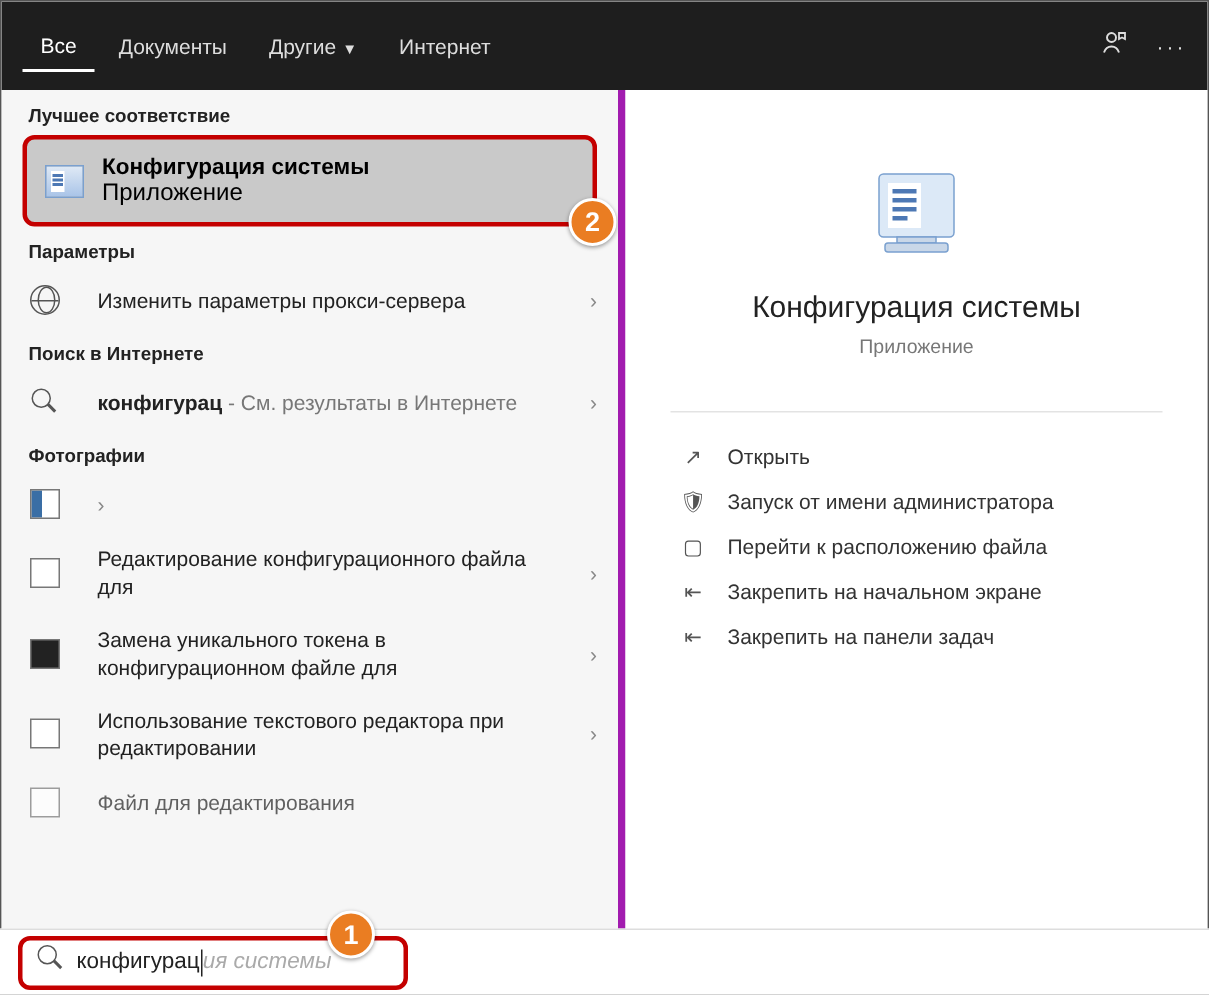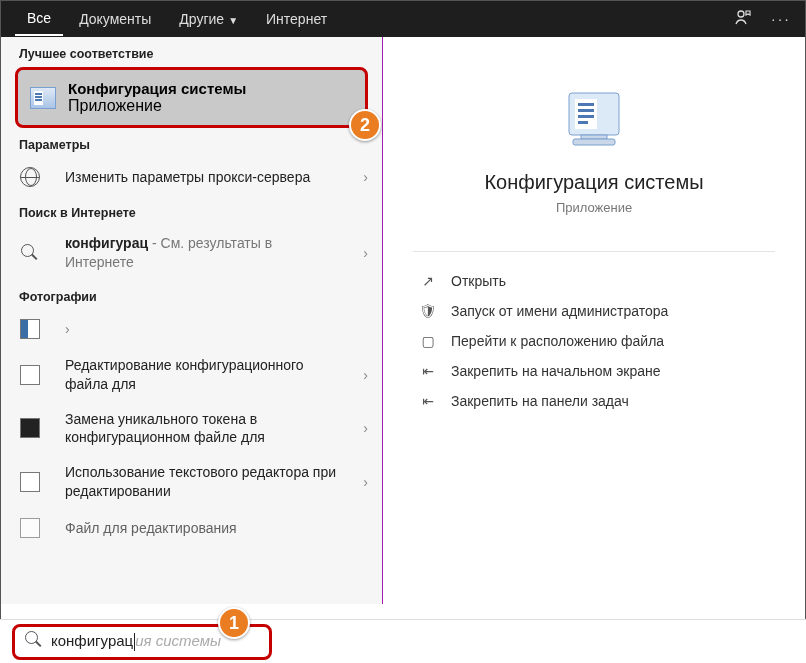--- a/index.html
+++ b/index.html
@@ -1,26 +1,26 @@
 <!DOCTYPE html>
 <html><head>
 <meta charset="utf-8">
 <style>
   * { box-sizing: border-box; font-family: "Segoe UI", Arial, sans-serif; }
   body { margin:0; background:#fff; width:806px; height:663px; overflow:hidden; border:1px solid #555; }
-  .topbar { background:#1e1e1e; color:#fff; height:36px; display:flex; align-items:center; padding:0 14px; font-size:14px; }
+  .topbar { background:#1e1e1e; color:#fff; height:59px; display:flex; align-items:center; padding:0 14px; font-size:14px; }
   .tabs { display:flex; gap:4px; align-items:center; flex:1; }
   .tab { padding:8px 12px; color:#ddd; cursor:pointer; }
   .tab.active { border-bottom:2px solid #fff; color:#fff; }
   .tab .chev { font-size:10px; margin-left:4px; }
   .topbar-right { display:flex; gap:18px; align-items:center; }
   .feedback-icon,.more-icon { color:#ddd; }
 
   .body { display:flex; height:calc(100% - 50px - 44px); }
-  .left { width:382px; background:#f6f6f6; overflow:hidden; position:relative; border-right:1px solid #a21caf; }
+  .left { width:416px; background:#f6f6f6; overflow:hidden; position:relative; border-right:5px solid #a21caf; }
   .right { flex:1; background:#fff; padding:20px 30px; position:relative; }
 
   .section-label { font-size:12.5px; font-weight:600; color:#222; padding:10px 18px 6px; }
   .item { display:flex; align-items:center; padding:8px 14px 8px 18px; gap:24px; cursor:pointer; }
   .item .icon { width:22px; height:22px; display:flex; align-items:center; justify-content:center; flex-shrink:0; }
   .item .txt { flex:1; font-size:14px; color:#222; line-height:1.35; }
   .item .chev { color:#888; font-size:14px; }
   .best-match { background:#c9c9c9; margin:0 14px 0 14px; border:3px solid #c40000; border-radius:8px; padding:10px 12px; display:flex; align-items:center; gap:12px; position:relative; }
 
   .badge { position:absolute; width:32px; height:32px; border-radius:50%; background:#ea7d22; border:2px solid #fff; box-shadow:0 1px 3px rgba(0,0,0,.4); display:flex; align-items:center; justify-content:center; color:#fff; font-weight:700; font-size:18px; z-index:50; }

